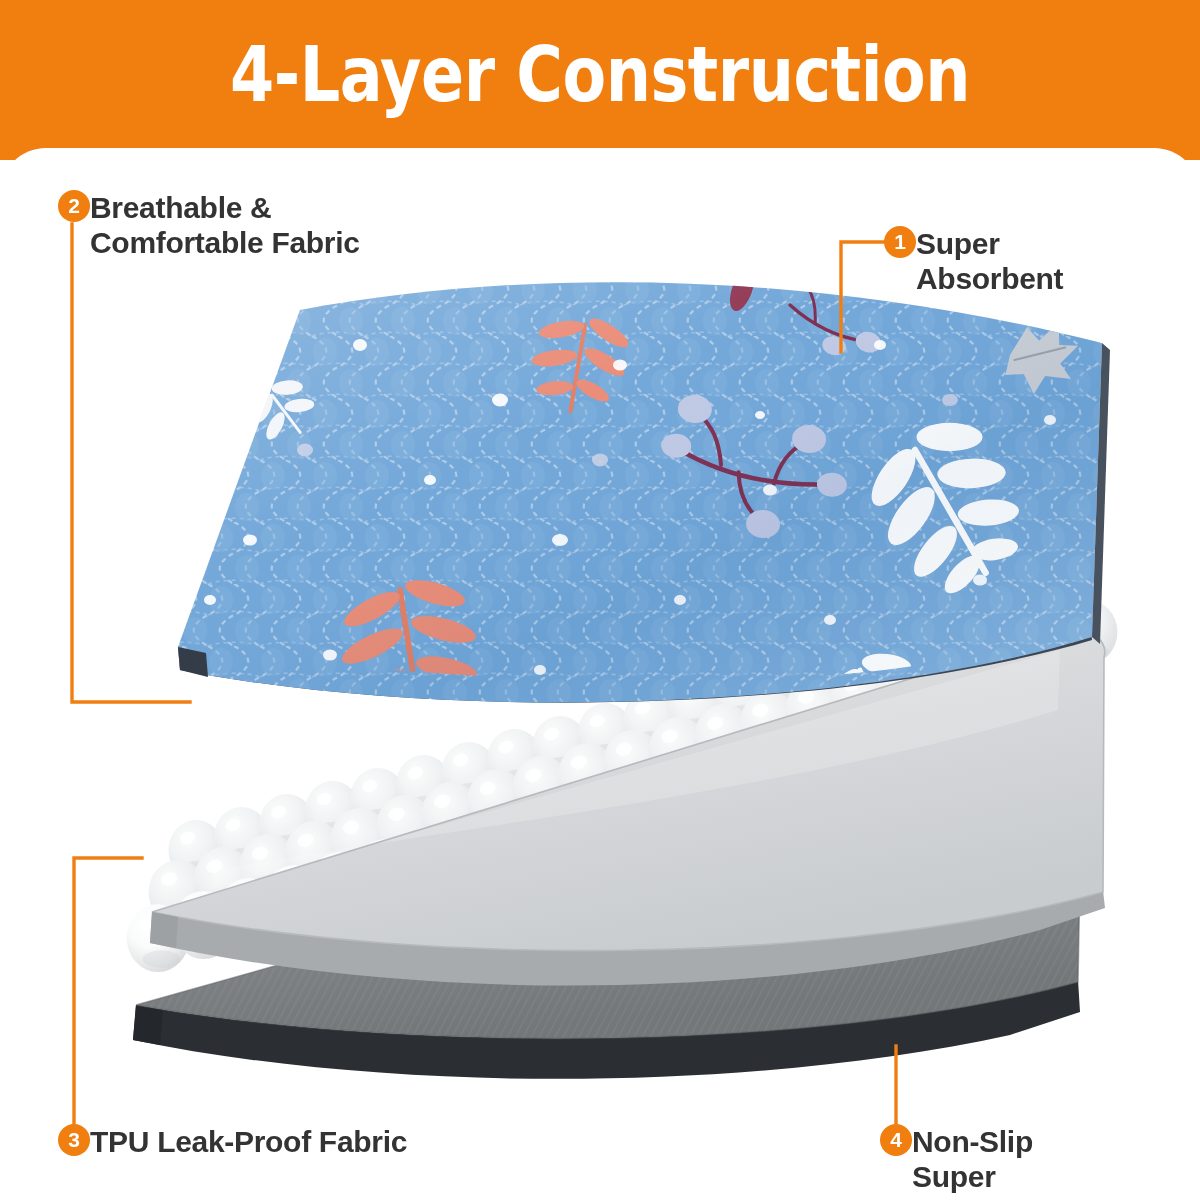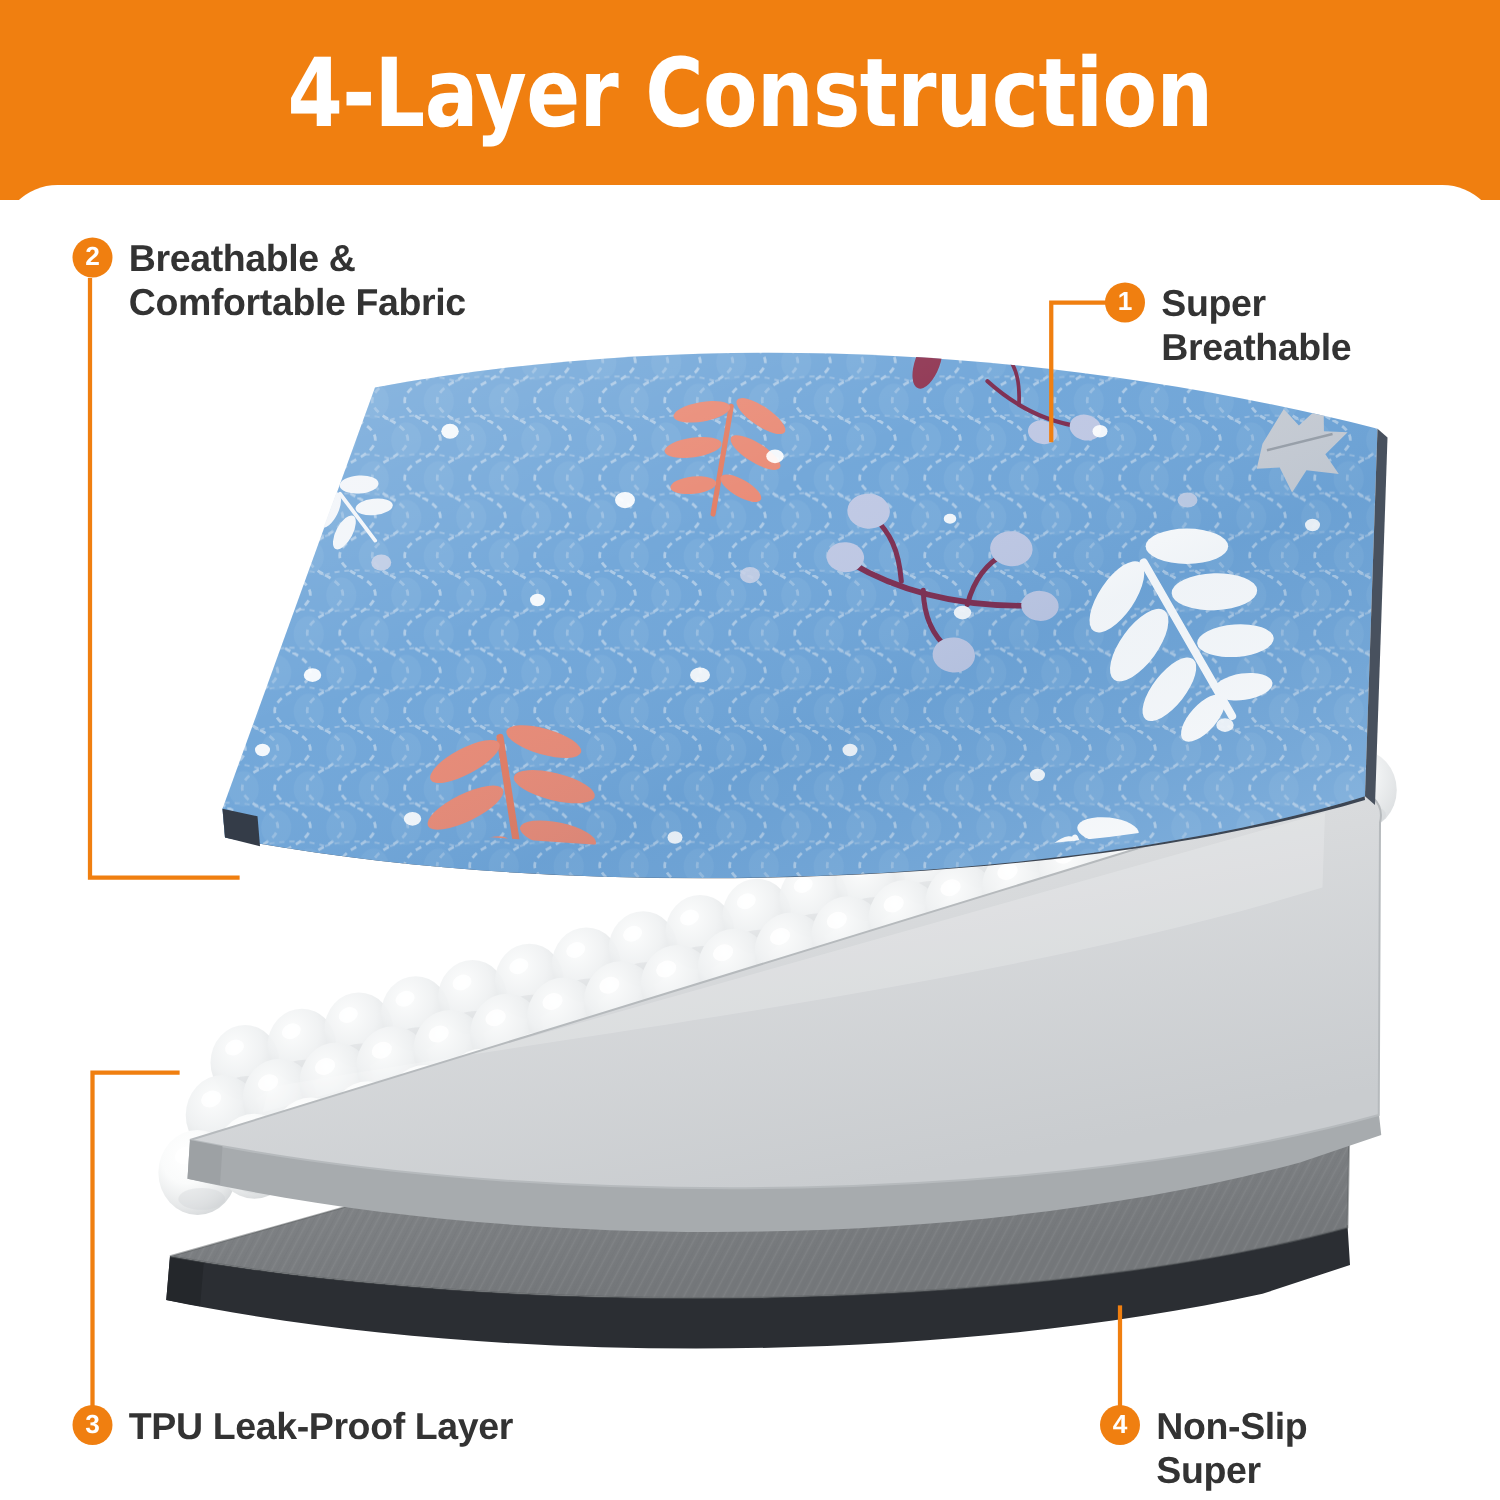--- a/index.html
+++ b/index.html
@@ -81,21 +81,20 @@
     border-radius: 50%;
     background: #F07F10;
     color: #ffffff;
     font-size: 21px;
     font-weight: bold;
     line-height: 32px;
     text-align: center;
     font-family: "Liberation Sans", sans-serif;
   }
   .callout-text {
-    margin-left: 13px;
     color: #333333;
     font-size: 30px;
     font-weight: bold;
     line-height: 1.18;
     white-space: pre-line;
     font-family: "Liberation Sans", sans-serif;
     letter-spacing: -0.3px;
   }
 
   #callout-1 { left: 884px; top: 226px; }
@@ -899,32 +898,32 @@
       <path d="M72 224 L 72 702 L 190 702"></path>
 
       <path d="M74 1130 L 74 858 L 142 858"></path>
 
       <path d="M896 1130 L 896 1046"></path>
     </g>
   </svg>
 
   <div class="callout" id="callout-1">
     <div class="badge">1</div>
-    <div class="callout-text">Super Breathable</div>
+    <div class="callout-text">Super Absorbent</div>
   </div>
 
   <div class="callout" id="callout-2">
     <div class="badge">2</div>
     <div class="callout-text">Breathable &amp;
 Comfortable Fabric</div>
   </div>
 
   <div class="callout" id="callout-3">
     <div class="badge">3</div>
-    <div class="callout-text">TPU Leak-Proof Layer</div>
+    <div class="callout-text">TPU Leak-Proof Fabric</div>
   </div>
 
   <div class="callout" id="callout-4">
     <div class="badge">4</div>
     <div class="callout-text">Non-Slip Super</div>
   </div>
 
 </div>
 
 </body></html>

